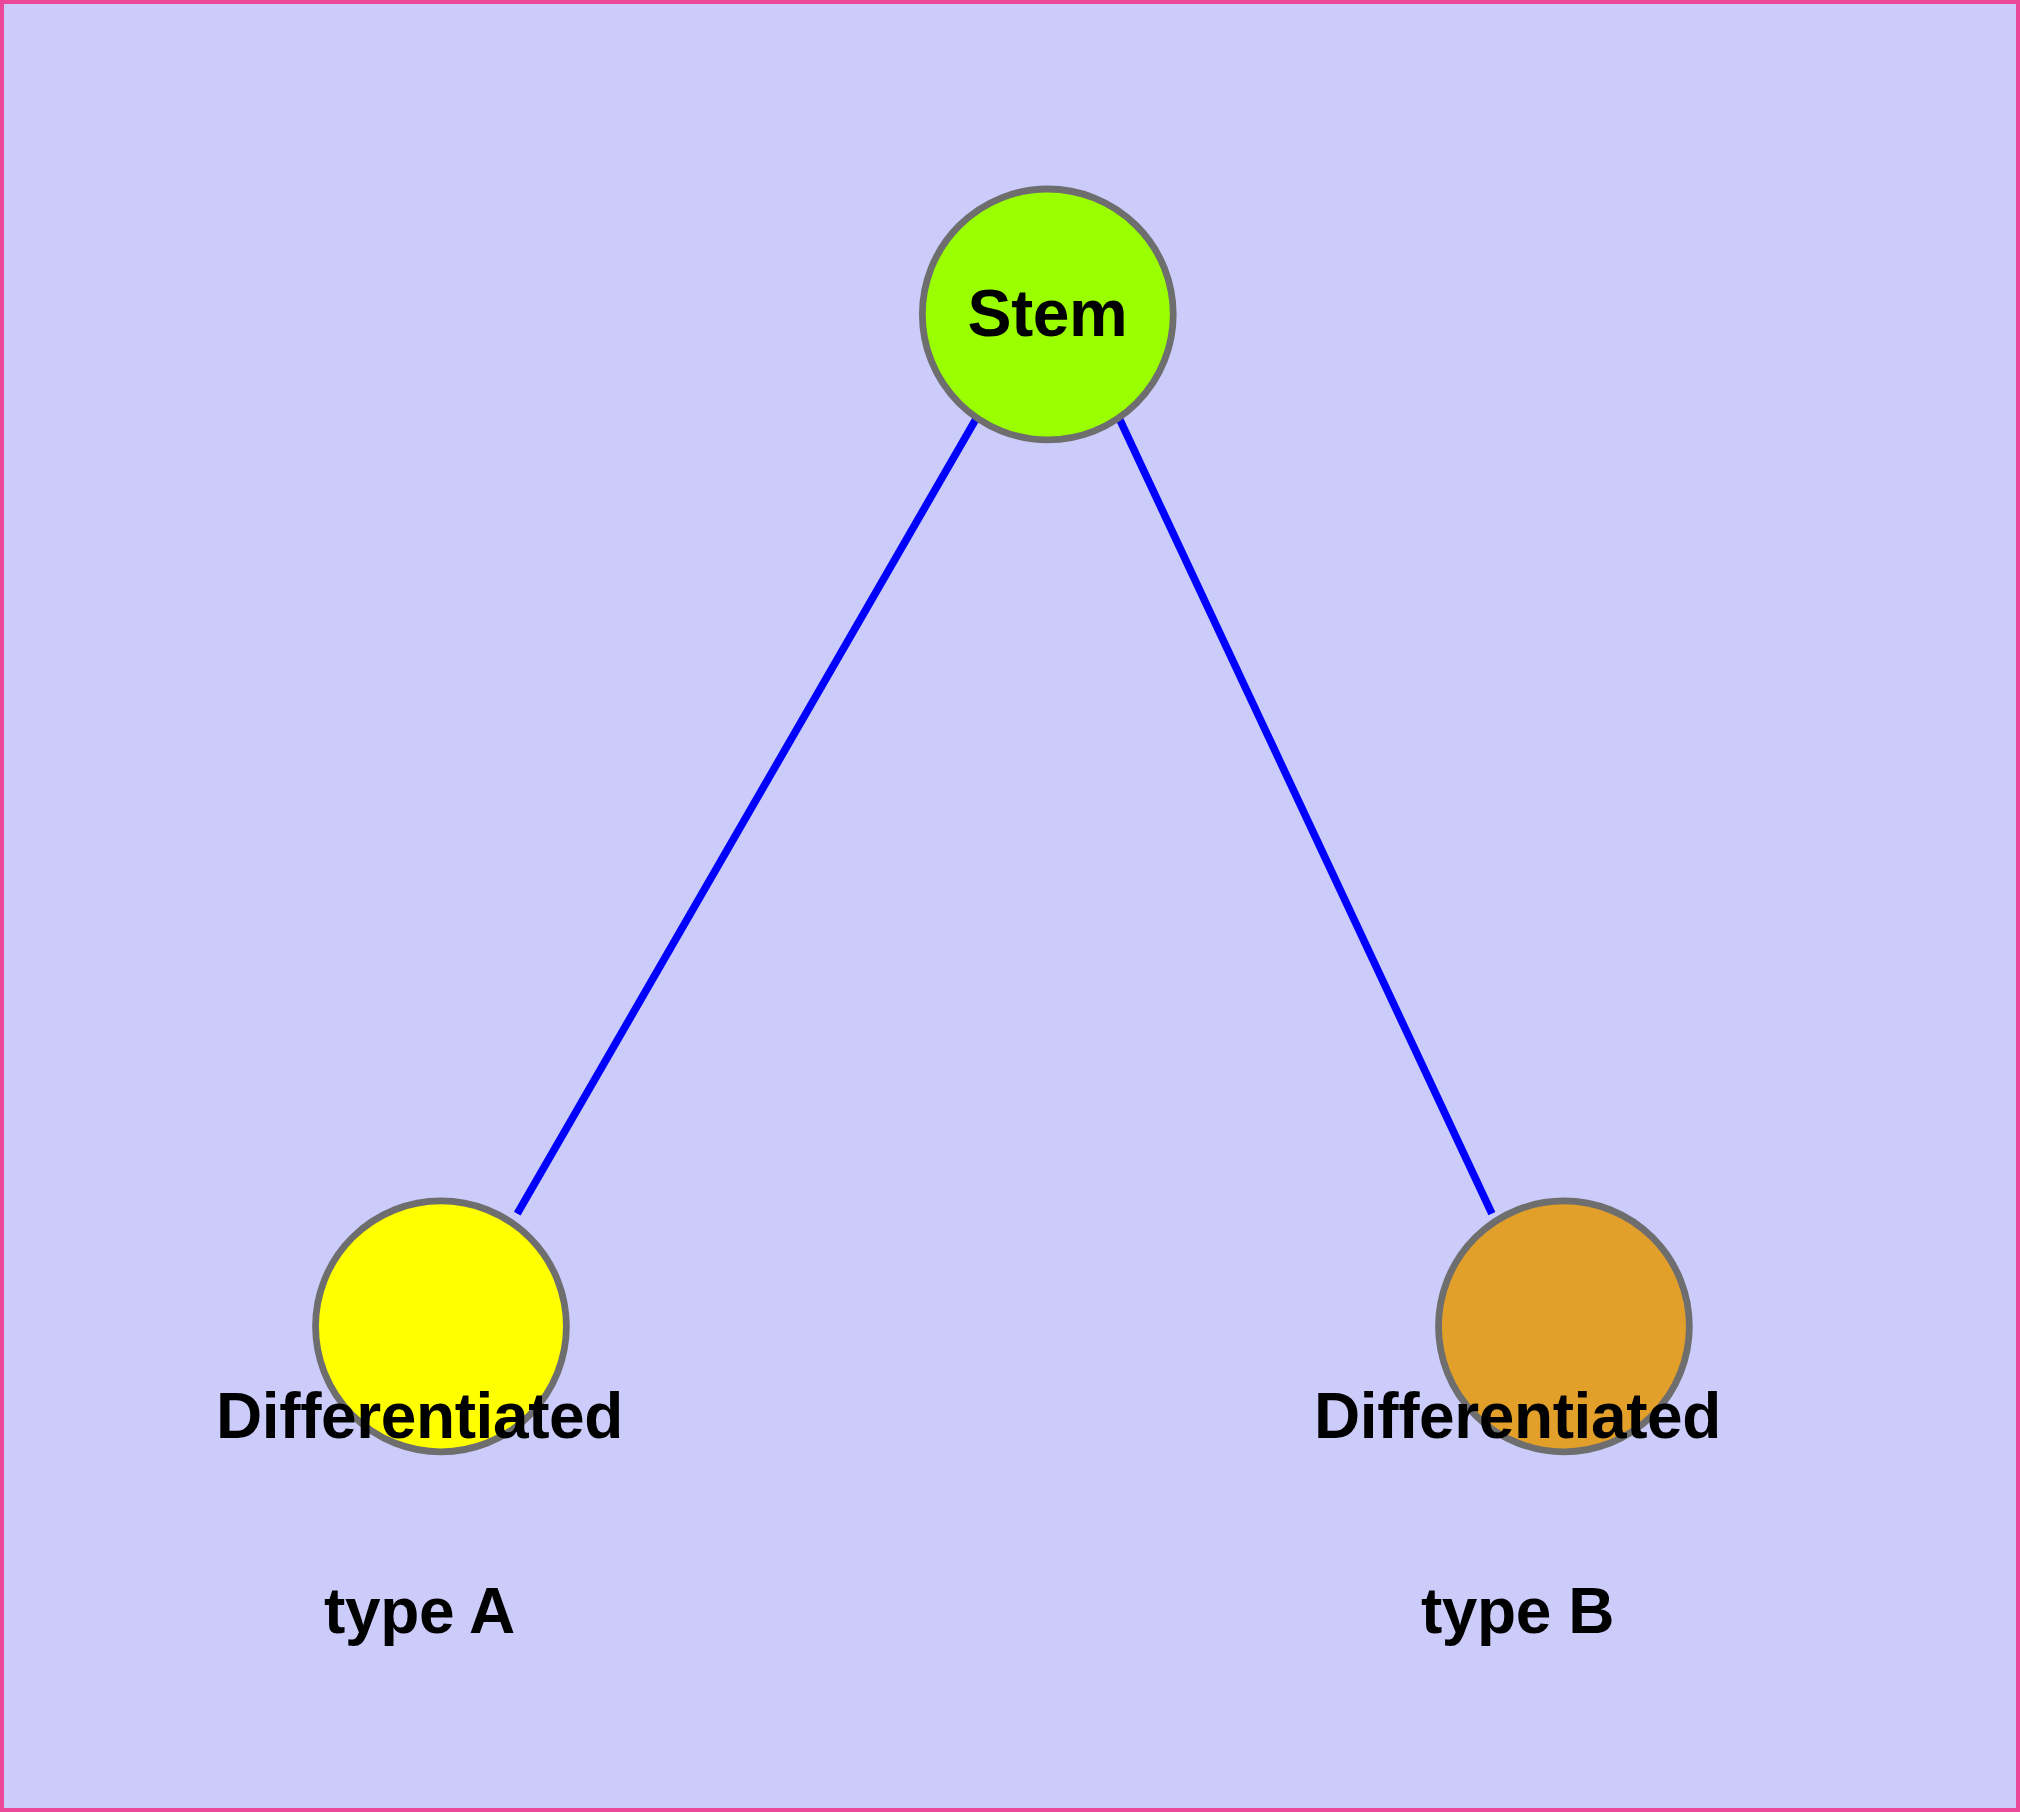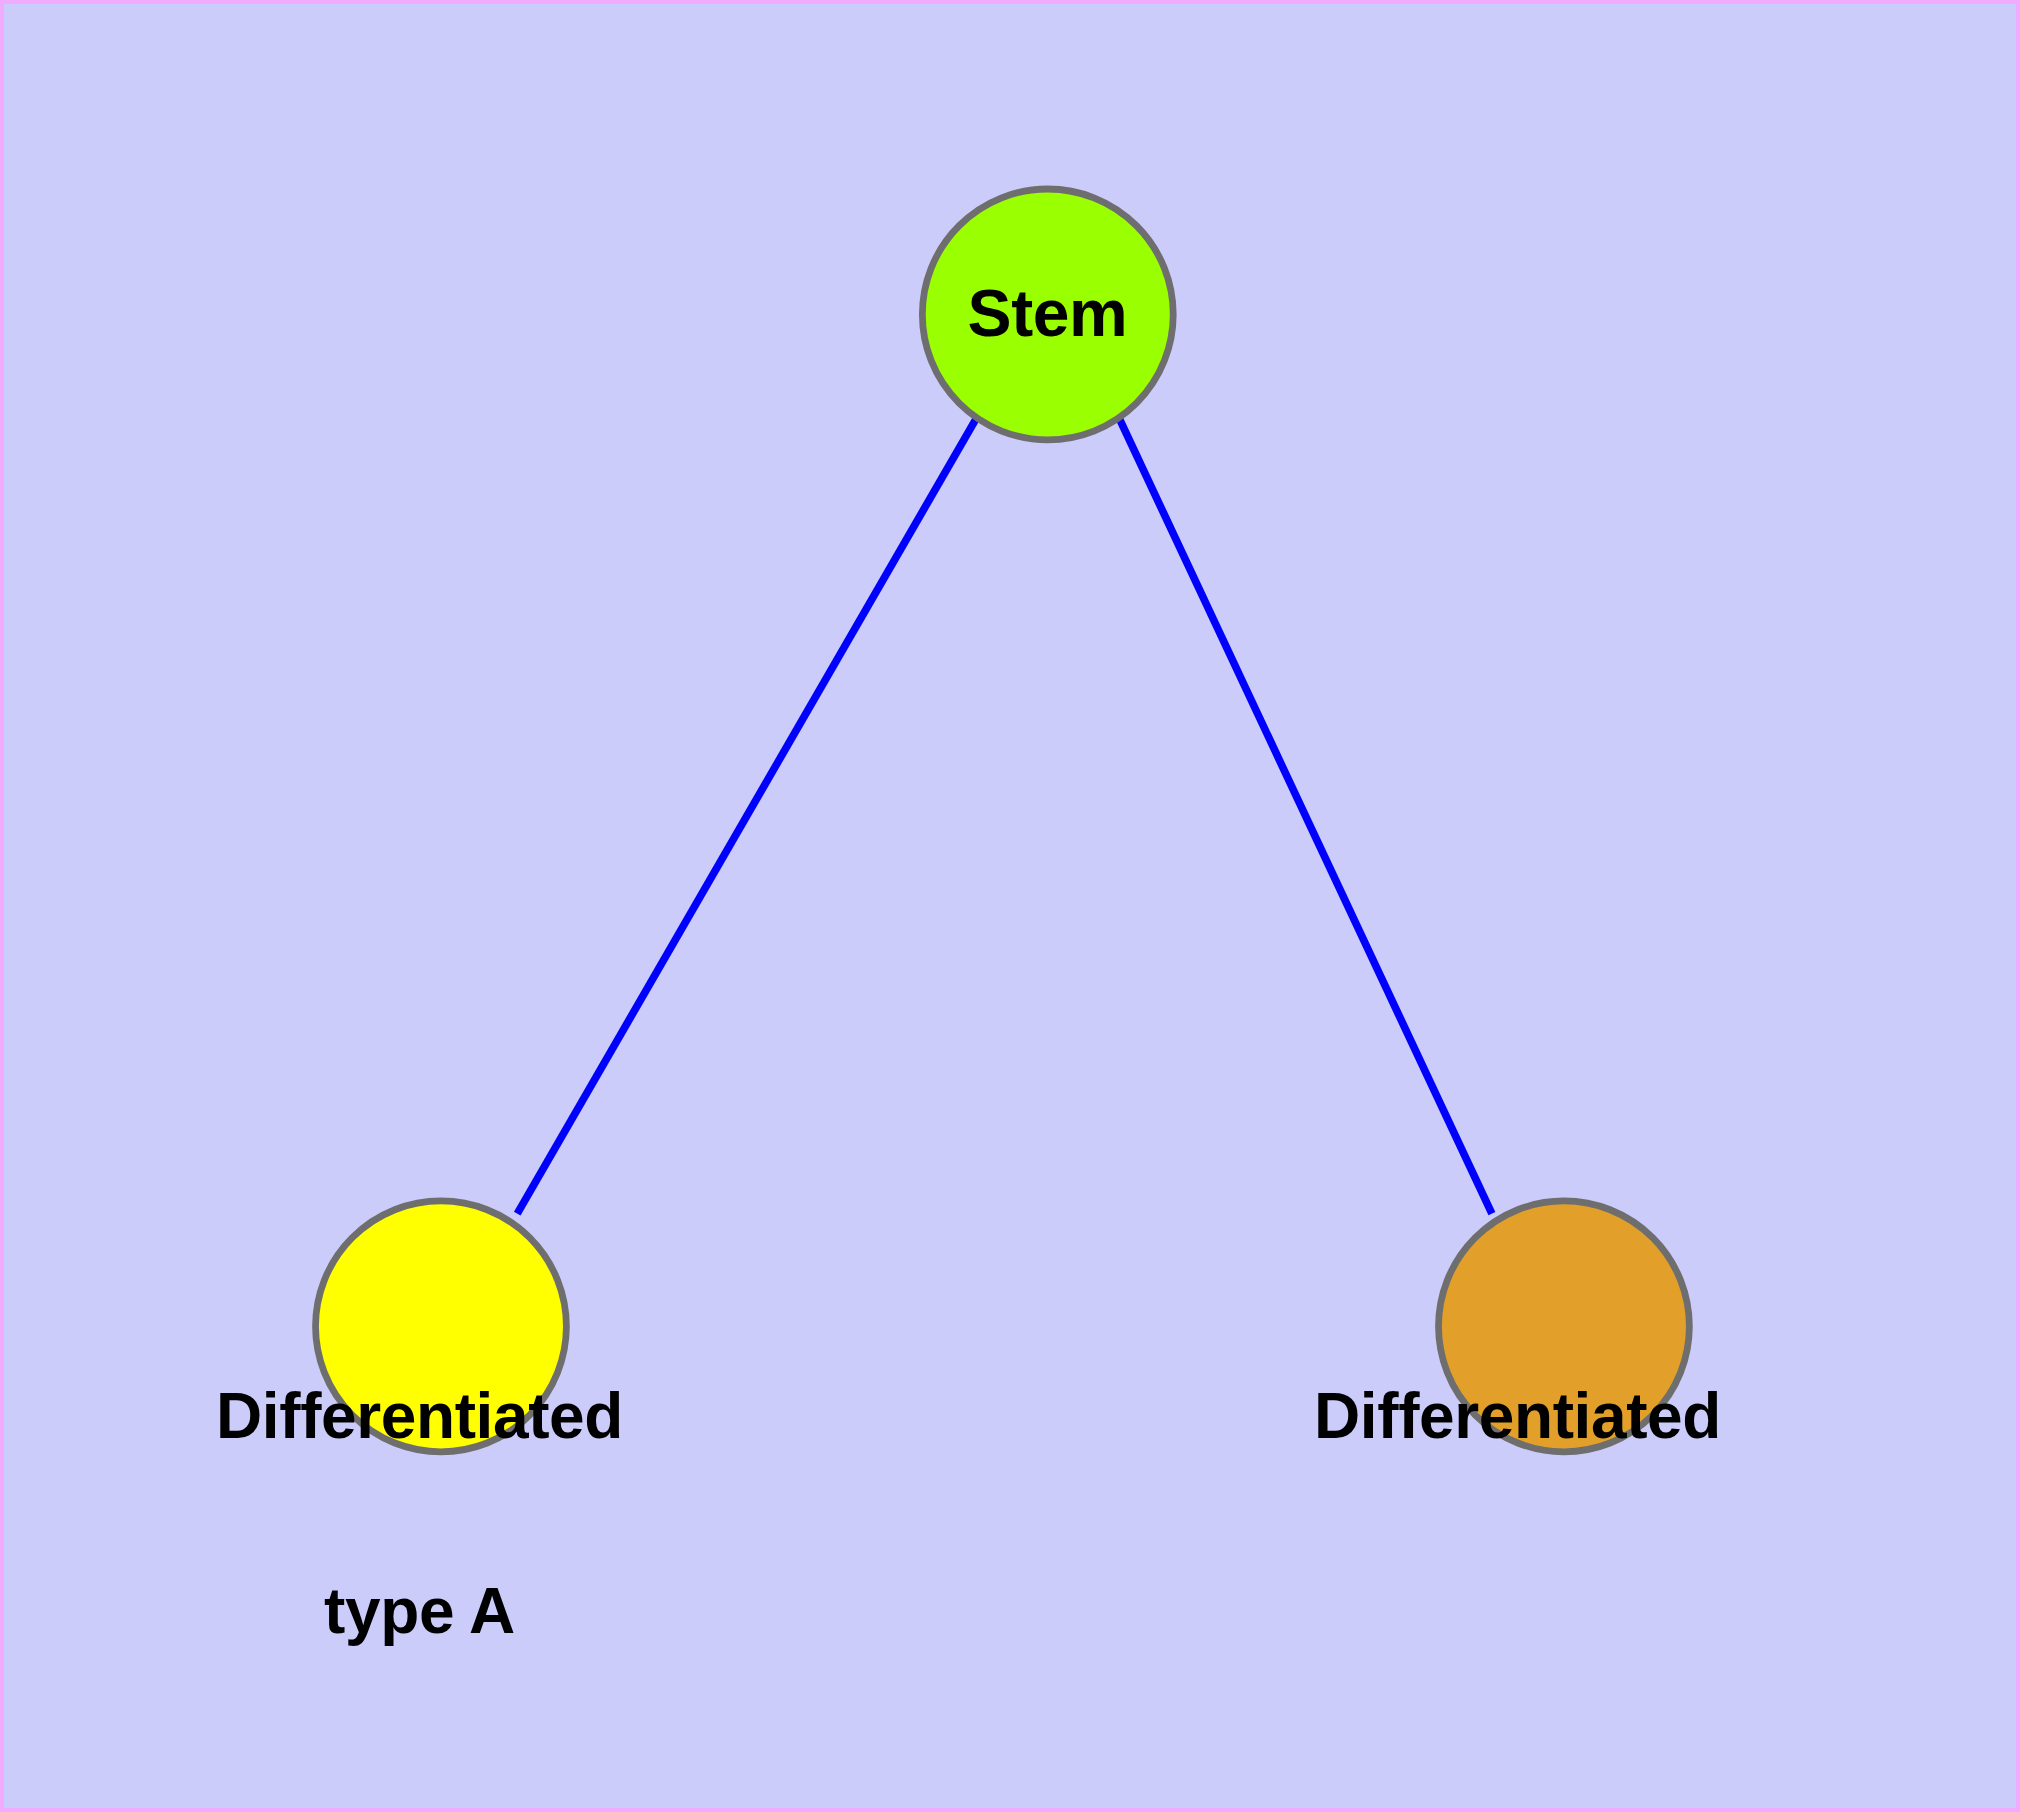--- a/index.html
+++ b/index.html
@@ -4,21 +4,21 @@
 <style>
   html, body {
     margin: 0;
     padding: 0;
     background: #ffffff;
   }
   #stage {
     position: relative;
     width: 2021px;
     height: 1812px;
-    background: #f0abfc;
+    background: #ec4899;
     overflow: hidden;
     font-family: "Liberation Sans", sans-serif;
   }
   #canvas {
     position: absolute;
     left: 4.2px;
     top: 4.2px;
     width: 2012px;
     height: 1804px;
     background: #ccccfb;
@@ -71,16 +71,17 @@
 
   <div class="node-label" id="label-stem" style="left:793px; top:280px; width:509px;">Stem</div>
 
   <div class="node-label" id="label-a" style="left:165px; top:1253px; width:509px;">
     <div>Differentiated</div>
     <div>type A</div>
   </div>
 
   <div class="node-label" id="label-b" style="left:1263px; top:1253px; width:509px;">
     <div>Differentiated</div>
+    <div>type B</div>
   </div>
 
 </div>
 
 
 </body></html>

